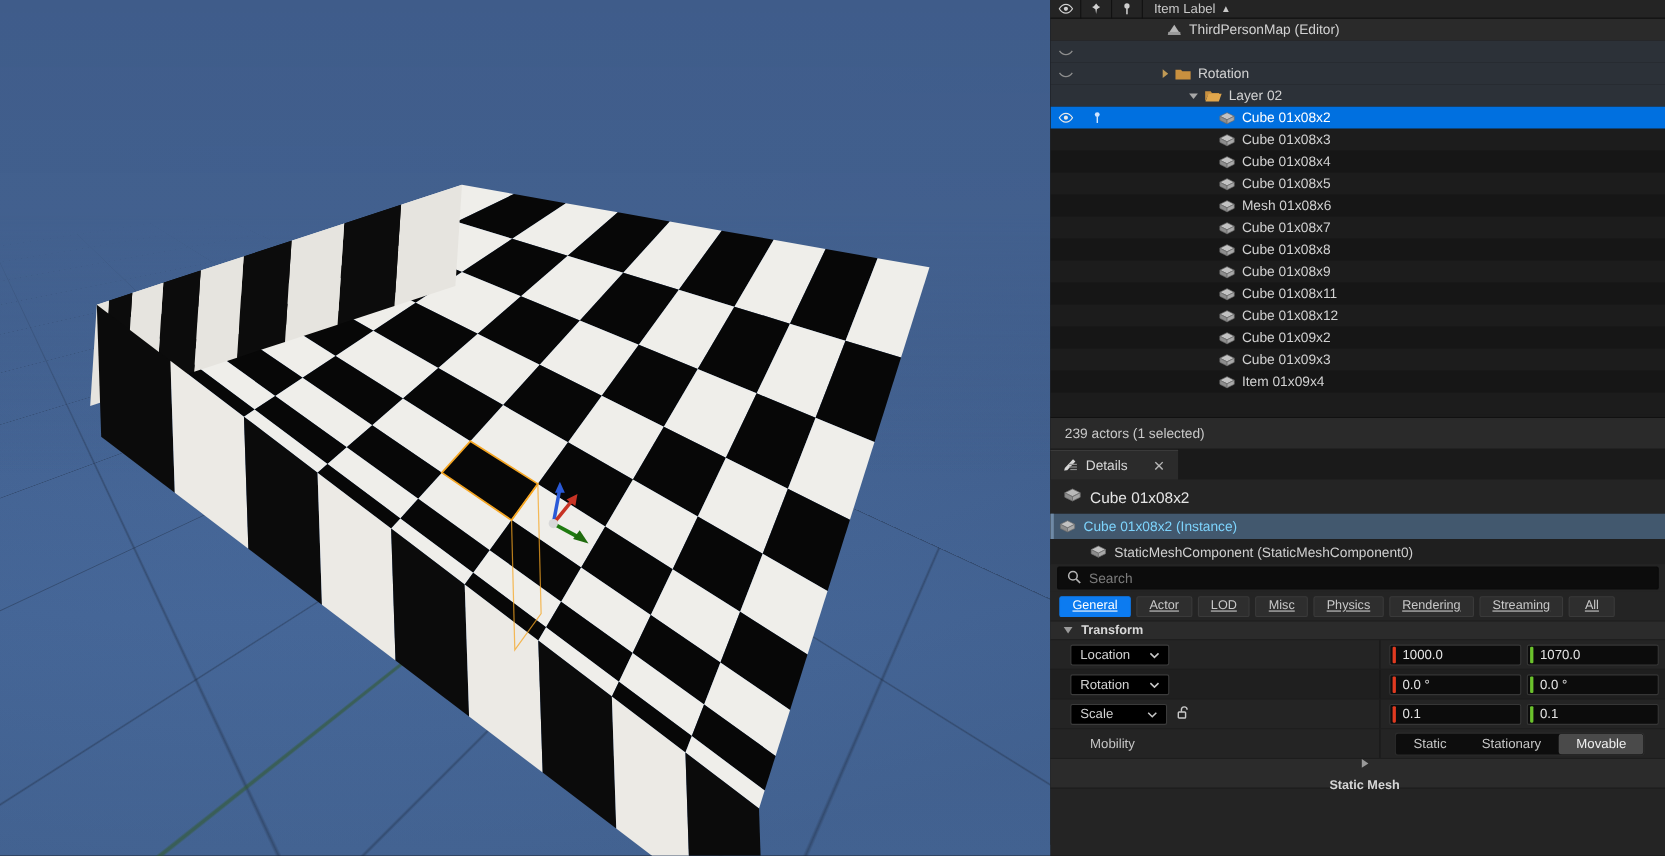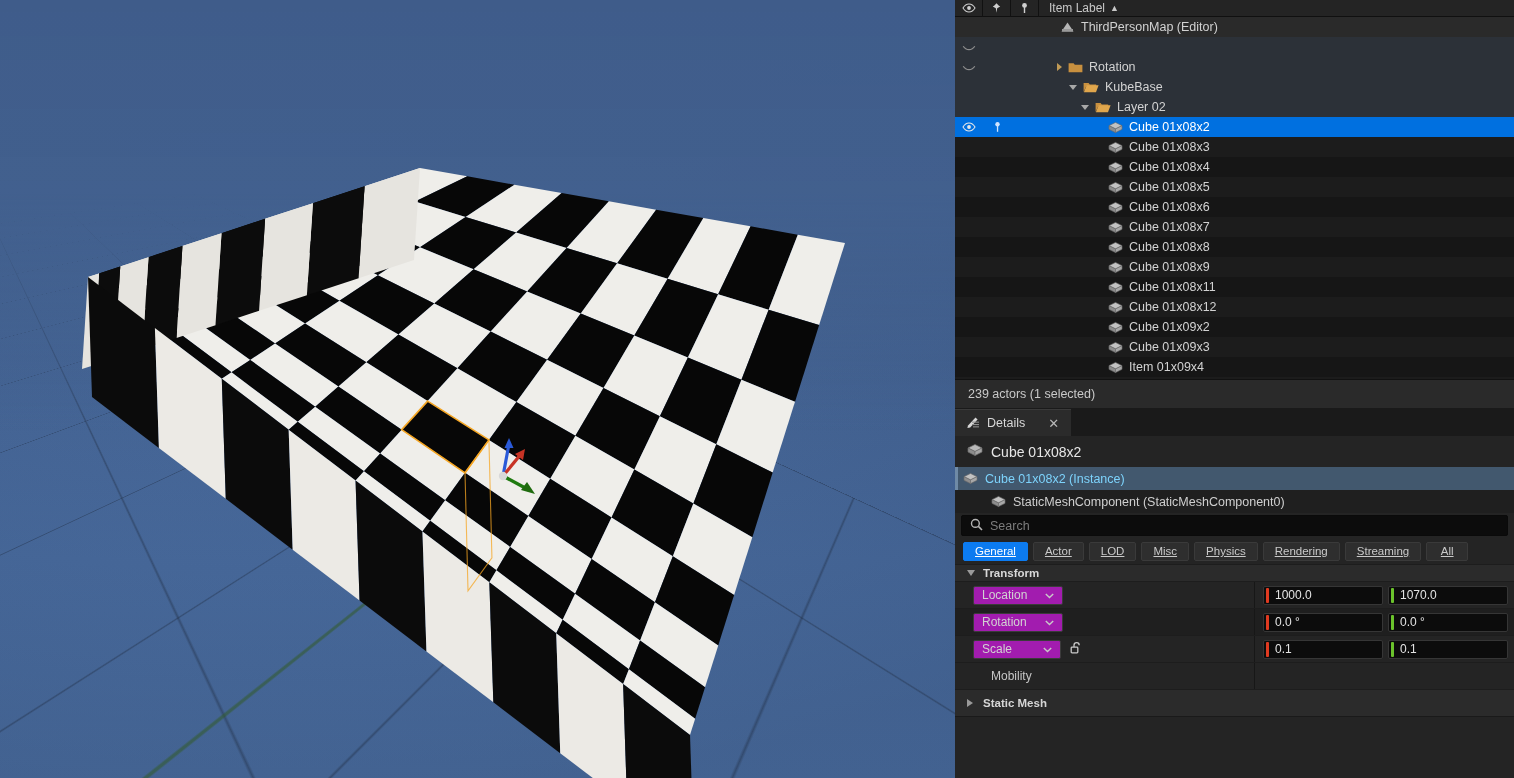--- a/index.html
+++ b/index.html
@@ -131,40 +131,41 @@
   .section-head {
     height: 18px; display: flex; align-items: center; gap: 8px; padding-left: 12px;
     background: #2b2b2b; font-size: 11.5px; font-weight: bold; color: #d8d8d8;
     border-top: 1px solid #1d1d1d; border-bottom: 1px solid #1d1d1d;
   }
   .prop-row { height: 27px; display: flex; align-items: center; background: #242424; border-bottom: 1px solid #1d1d1d; }
   .prop-row.alt { background: #1f1f1f; }
   .prop-left { width: 300px; display: flex; align-items: center; padding-left: 18px; gap: 9px; border-right: 1px solid #171717; height: 100%; }
   .prop-label-plain { font-size: 12px; color: #c6c6c6; padding-left: 18px; }
   .combo {
-    height: 19px; min-width: 88px; padding: 0 8px; background: #a21caf; border: 1px solid #3b3b3b;
+    height: 19px; min-width: 88px; padding: 0 8px; background: #000000; border: 1px solid #3b3b3b;
     border-radius: 2px; display: flex; align-items: center; justify-content: space-between;
     gap: 18px; font-size: 12px; color: #d2d2d2;
   }
   .prop-right { flex: 1; display: flex; align-items: center; gap: 5px; padding-left: 8px; height: 100%; }
   .numfield {
     height: 19px; width: 120px; background: #0c0c0c; border: 1px solid #363636; border-radius: 2px;
     display: flex; align-items: center; font-size: 12px; color: #e4e4e4; overflow: hidden;
   }
   .numfield .bar { width: 3px; height: 15px; margin: 0 6px 0 2px; border-radius: 1px; }
   .mob-group {
     display: flex; align-items: center; height: 21px; background: #0d0d0d; border-radius: 3px;
     border: 1px solid #2b2b2b; overflow: hidden; margin-left: 5px;
   }
   .mob-btn { height: 19px; padding: 0 16px; display: flex; align-items: center; font-size: 12px; color: #c6c6c6; }
   .mob-btn.active { background: #4a4a4a; color: #f0f0f0; border-radius: 3px; }
   .collapsed-head {
     height: 27px; display: flex; align-items: center; gap: 10px; padding-left: 12px;
     background: #2b2b2b; font-size: 11.5px; font-weight: bold; color: #d6d6d6;
     border-bottom: 1px solid #1a1a1a;
+    flex-direction: column;
   }
   .tri-right { width: 0; height: 0; border-left: 6px solid #9a9a9a; border-top: 4.5px solid transparent; border-bottom: 4.5px solid transparent; }
   .tri-down { width: 0; height: 0; border-top: 6px solid #9a9a9a; border-left: 4.5px solid transparent; border-right: 4.5px solid transparent; }
   .tri-right-sm { width: 0; height: 0; border-left: 5px solid #c09a55; border-top: 4px solid transparent; border-bottom: 4px solid transparent; }
   .tri-down-sm { width: 0; height: 0; border-top: 5px solid #a8a8a8; border-left: 4px solid transparent; border-right: 4px solid transparent; }
 </style>
 </head>
 <body>
 
 <div id="app">
@@ -391,35 +392,20 @@
     <path d="M0.6 2.3h5l1.2 1.5h7.6v7.4H0.6z" fill="#c8903f"></path>
                 </svg>
               </span>
               <span>Rotation</span>
             </div>
           </div>
           <div class="trow folderrow">
             <div class="tcell-eye"></div>
             <div class="tcell-pin"></div>
             <div class="tcell-pin2"></div>
-            <div class="tlabel" style="padding-left: 30px;">
-              <span class="tri-down-sm"></span>
-              <span style="display:flex">
-                <svg width="16" height="12" viewBox="0 0 16 12">
-    <path d="M0.6 2.0h5l1.2 1.5h6.4v1.6H3.4L0.6 11z" fill="#c8903f"></path>
-    <path d="M3.6 4.3h12L13 11.2H0.9z" fill="#e0a64c"></path>
-                </svg>
-              </span>
-              <span>KubeBase</span>
-            </div>
-          </div>
-          <div class="trow folderrow">
-            <div class="tcell-eye"></div>
-            <div class="tcell-pin"></div>
-            <div class="tcell-pin2"></div>
             <div class="tlabel" style="padding-left: 42px;">
               <span class="tri-down-sm"></span>
               <span style="display:flex">
                 <svg width="16" height="12" viewBox="0 0 16 12">
     <path d="M0.6 2.0h5l1.2 1.5h6.4v1.6H3.4L0.6 11z" fill="#c8903f"></path>
     <path d="M3.6 4.3h12L13 11.2H0.9z" fill="#e0a64c"></path>
                 </svg>
               </span>
               <span>Layer 02</span>
             </div>
@@ -504,21 +490,21 @@
             <div class="tcell-pin2"></div>
             <div class="tlabel" style="padding-left: 54px;">
               <span style="width:9px;display:inline-block"></span>
               <span style="display:flex">
                 <svg width="15" height="13" viewBox="0 0 16 14">
     <polygon points="8,1.5 15,5 8,8.5 1,5" fill="#c2c2c2" stroke="#6e6e6e" stroke-width="0.7"></polygon>
     <polygon points="1,5 8,8.5 8,12.5 1,9" fill="#8d8d8d" stroke="#6e6e6e" stroke-width="0.7"></polygon>
     <polygon points="15,5 8,8.5 8,12.5 15,9" fill="#a8a8a8" stroke="#6e6e6e" stroke-width="0.7"></polygon>
                 </svg>
               </span>
-              <span>Cube 01x08x6</span>
+              <span>Mesh 01x08x6</span>
             </div>
           </div>
           <div class="trow odd">
             <div class="tcell-eye"></div>
             <div class="tcell-pin"></div>
             <div class="tcell-pin2"></div>
             <div class="tlabel" style="padding-left: 54px;">
               <span style="width:9px;display:inline-block"></span>
               <span style="display:flex">
                 <svg width="15" height="13" viewBox="0 0 16 14">
@@ -804,20 +790,27 @@
                     <span>0.1</span>
               </div>
             </div>
           </div>
         </div>
 
       <div class="prop-row">
         <div class="prop-left">
           <span class="prop-label-plain">Mobility</span>
         </div>
+        <div class="prop-right">
+          <div class="mob-group" id="mobility-group">
+              <div class="mob-btn">Static</div>
+              <div class="mob-btn">Stationary</div>
+              <div class="mob-btn active">Movable</div>
+            </div>
+        </div>
       </div>
 
       <div id="collapsed-sections">
           <div class="collapsed-head">
             <span class="tri-right"></span>
                  <span>Static Mesh</span>
           </div>
         </div>
     </div>
   </div>

